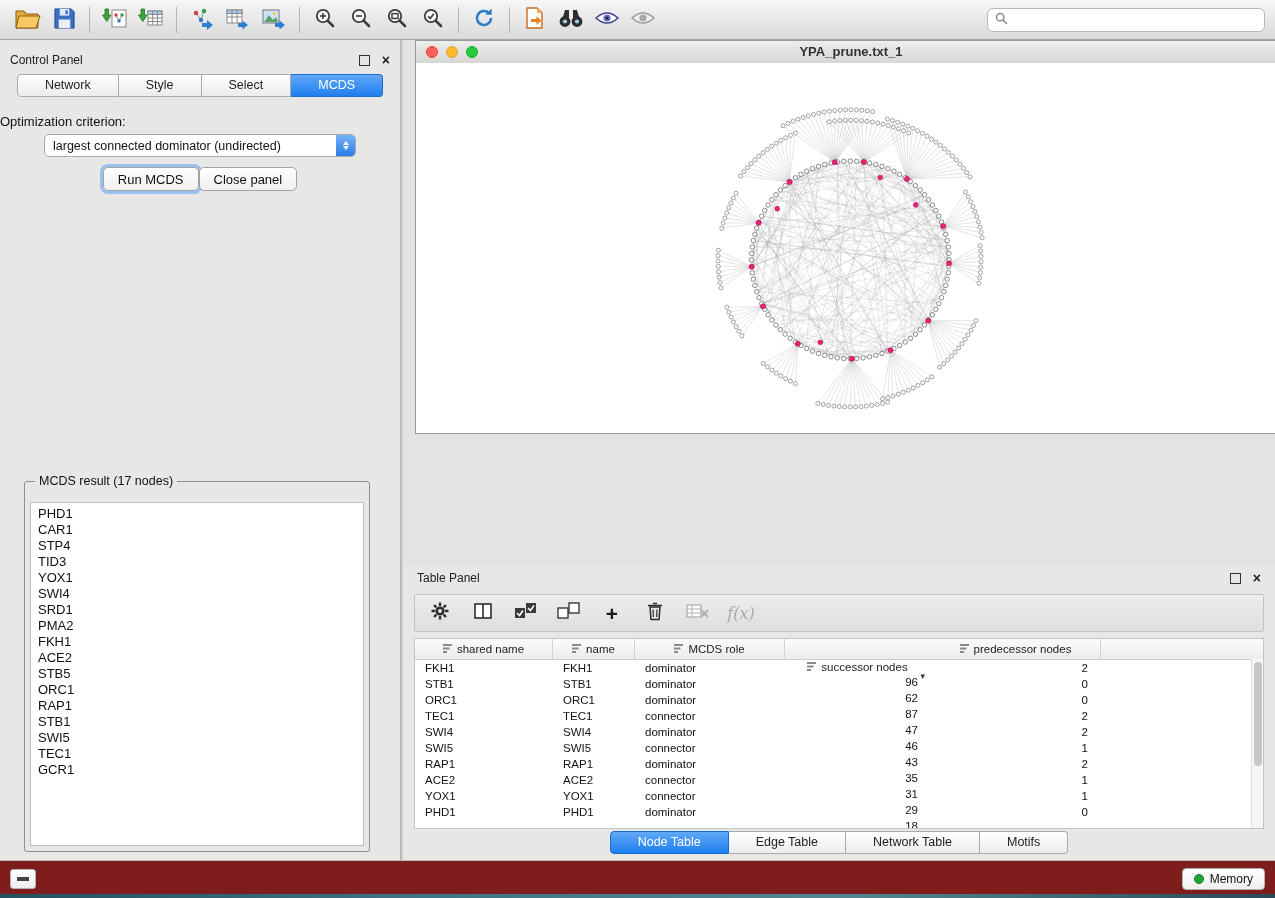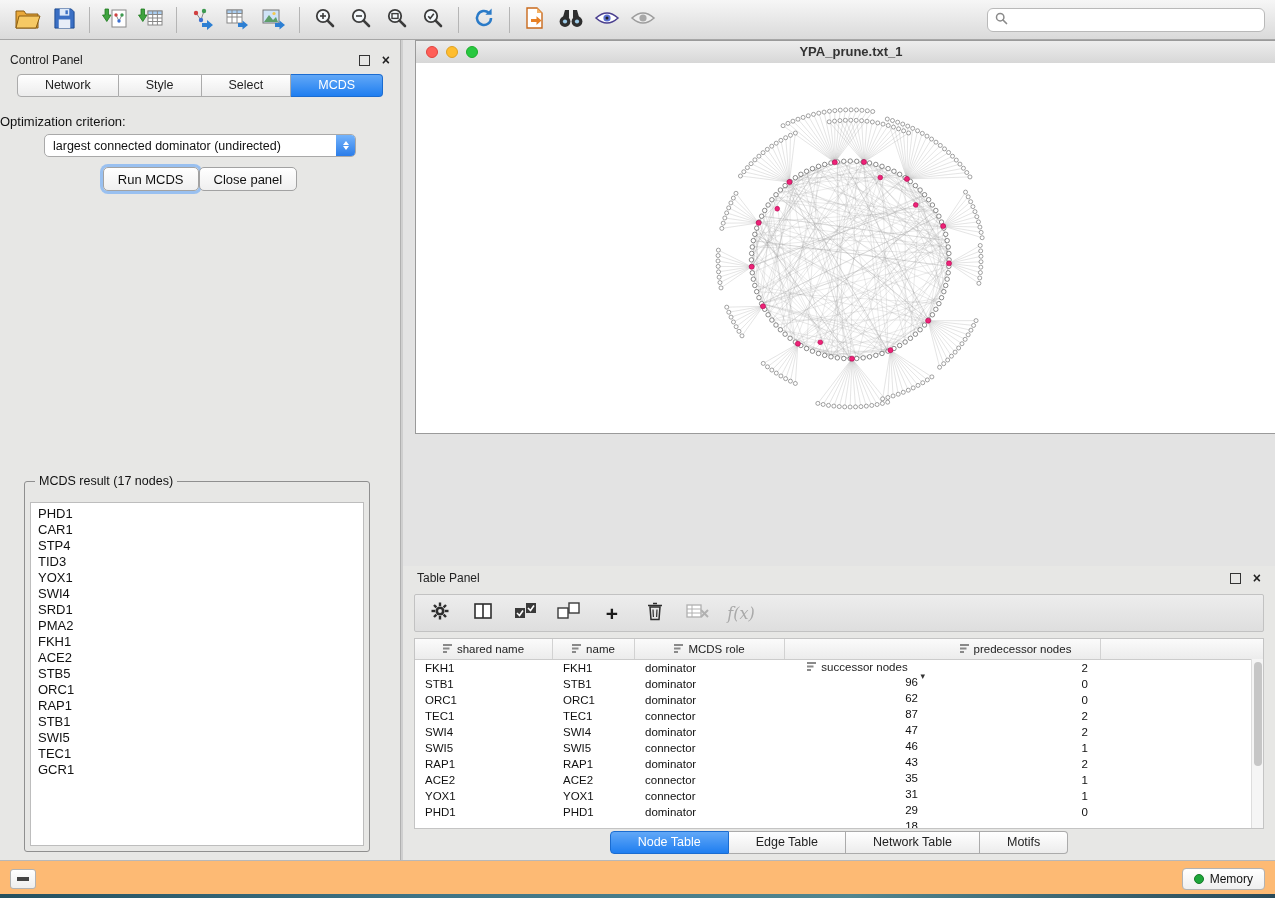--- a/index.html
+++ b/index.html
@@ -62,21 +62,21 @@
   .hfill{flex:1;border-right:none;}
   .chev{font-size:9px;color:#333;position:absolute;right:5px;top:4px;}
   .c0{width:138px;}.c1{width:82px;}.c2{width:150px;}.c3{width:146px;margin-top:28px;}.c4{width:170px;}
   .trow{display:flex;height:16px;align-items:center;background:#fff;}
   .tcell{font-size:11.5px;color:#111;box-sizing:border-box;padding-left:10px;white-space:nowrap;overflow:hidden;}
   .tcell.c3,.tcell.c4{text-align:right;padding-left:0;padding-right:13px;}
   .tscroll{position:absolute;right:0;top:20px;bottom:0;width:12px;background:#f5f5f5;border-left:1px solid #ddd;box-sizing:border-box;cursor:pointer;}
   .tthumb{position:absolute;left:1.5px;width:8px;top:3px;height:104px;background:#c6c6c6;border-radius:5px;}
   .tp-tabs{position:absolute;left:0;right:0;bottom:6px;display:flex;justify-content:center;}
   
-  .status-bar{position:absolute;left:0;top:860px;width:100%;height:37px;background:#fdba74;border-top:1px solid #b8b8b8;display:flex;align-items:center;padding:0 10px;box-sizing:border-box;}
+  .status-bar{position:absolute;left:0;top:860px;width:100%;height:37px;background:#7f1d1d;border-top:1px solid #b8b8b8;display:flex;align-items:center;padding:0 10px;box-sizing:border-box;}
   .burger{width:26px;height:20px;background:linear-gradient(#fff,#eee);border:1px solid #b2b2b2;border-radius:3px;display:flex;flex-direction:column;justify-content:center;gap:2px;align-items:center;cursor:pointer;padding:0;}
   .burger i{display:block;width:12px;height:1.5px;background:#444;}
   .memory-btn{margin-left:auto;height:22px;background:linear-gradient(#fff,#efefef);border:1px solid #b2b2b2;border-radius:4px;display:flex;align-items:center;gap:6px;padding:0 11px;font-size:12px;color:#111;cursor:pointer;font-family:"Liberation Sans",sans-serif;}
   .memory-dot{width:10px;height:10px;border-radius:50%;background:#1ea63a;border:1px solid #157a28;box-sizing:border-box;}
   .desktop-strip{position:absolute;left:0;top:894px;width:100%;height:4px;background:linear-gradient(90deg,#24505f,#3f7486,#52868f,#2a4a58);}
 </style>
 </head>
 <body>
 
 <div class="app">

